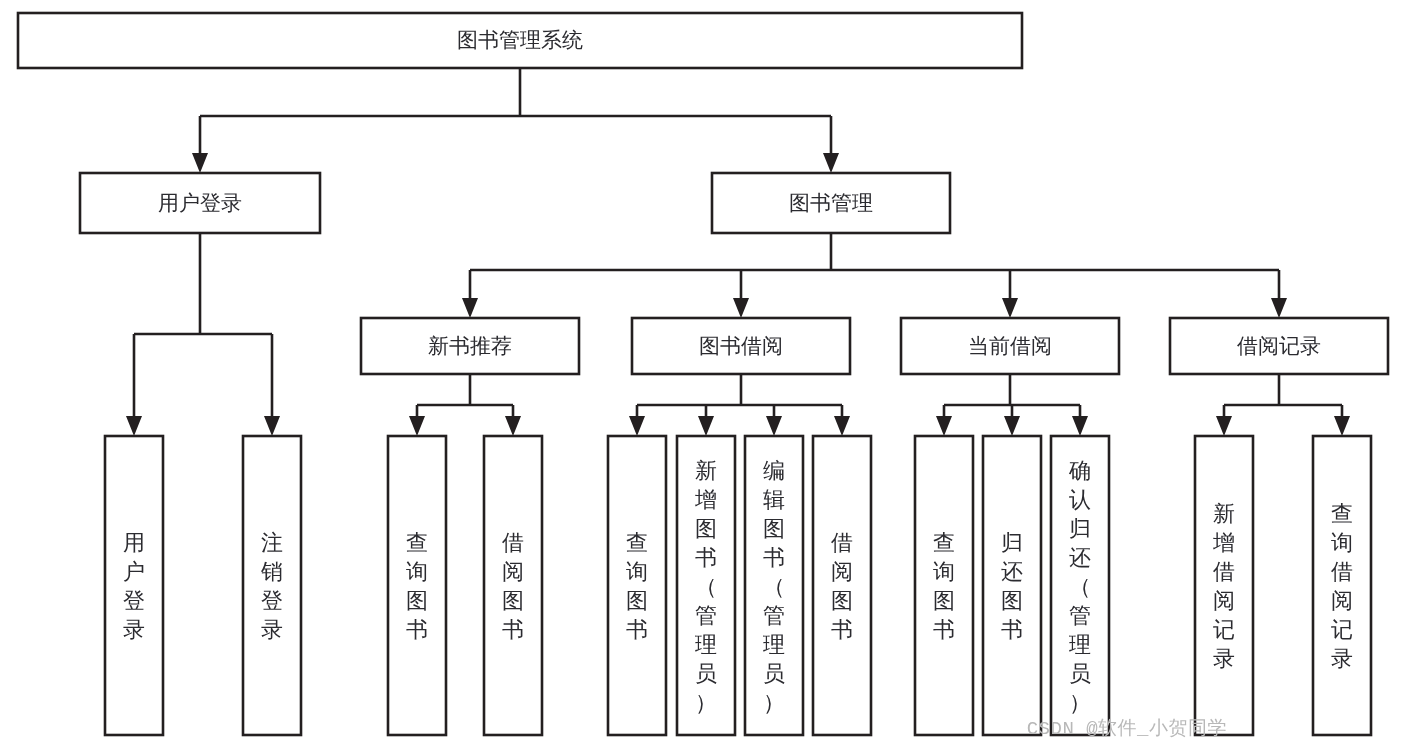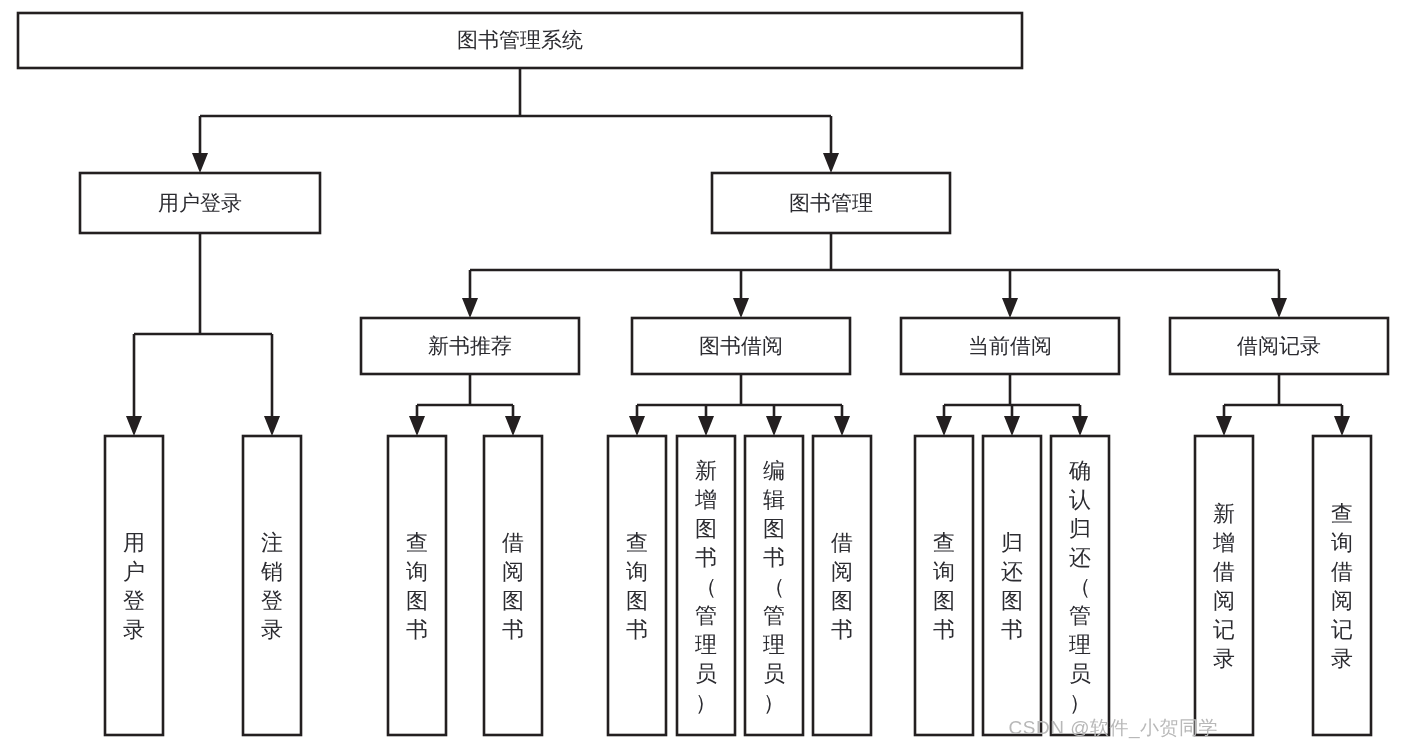--- a/index.html
+++ b/index.html
@@ -50,23 +50,23 @@
     dominant-baseline: middle;
   }
   .node-label-v {
     font-family: "Liberation Sans", "DejaVu Sans", sans-serif;
     font-size: 22px;
     fill: #2b2b30;
     text-anchor: middle;
   }
   .watermark-text {
     position: absolute;
-    right: 17px;
+    right: 8px;
     bottom: 6px;
-    font-family: Liberation Sans, sans-serif;
+    font-family: Liberation Mono, monospace;
     font-size: 19px;
     color: #b8b8b8;
     letter-spacing: 0.5px;
     white-space: nowrap;
     user-select: none;
   }
 </style>
 </head>
 <body>
 

